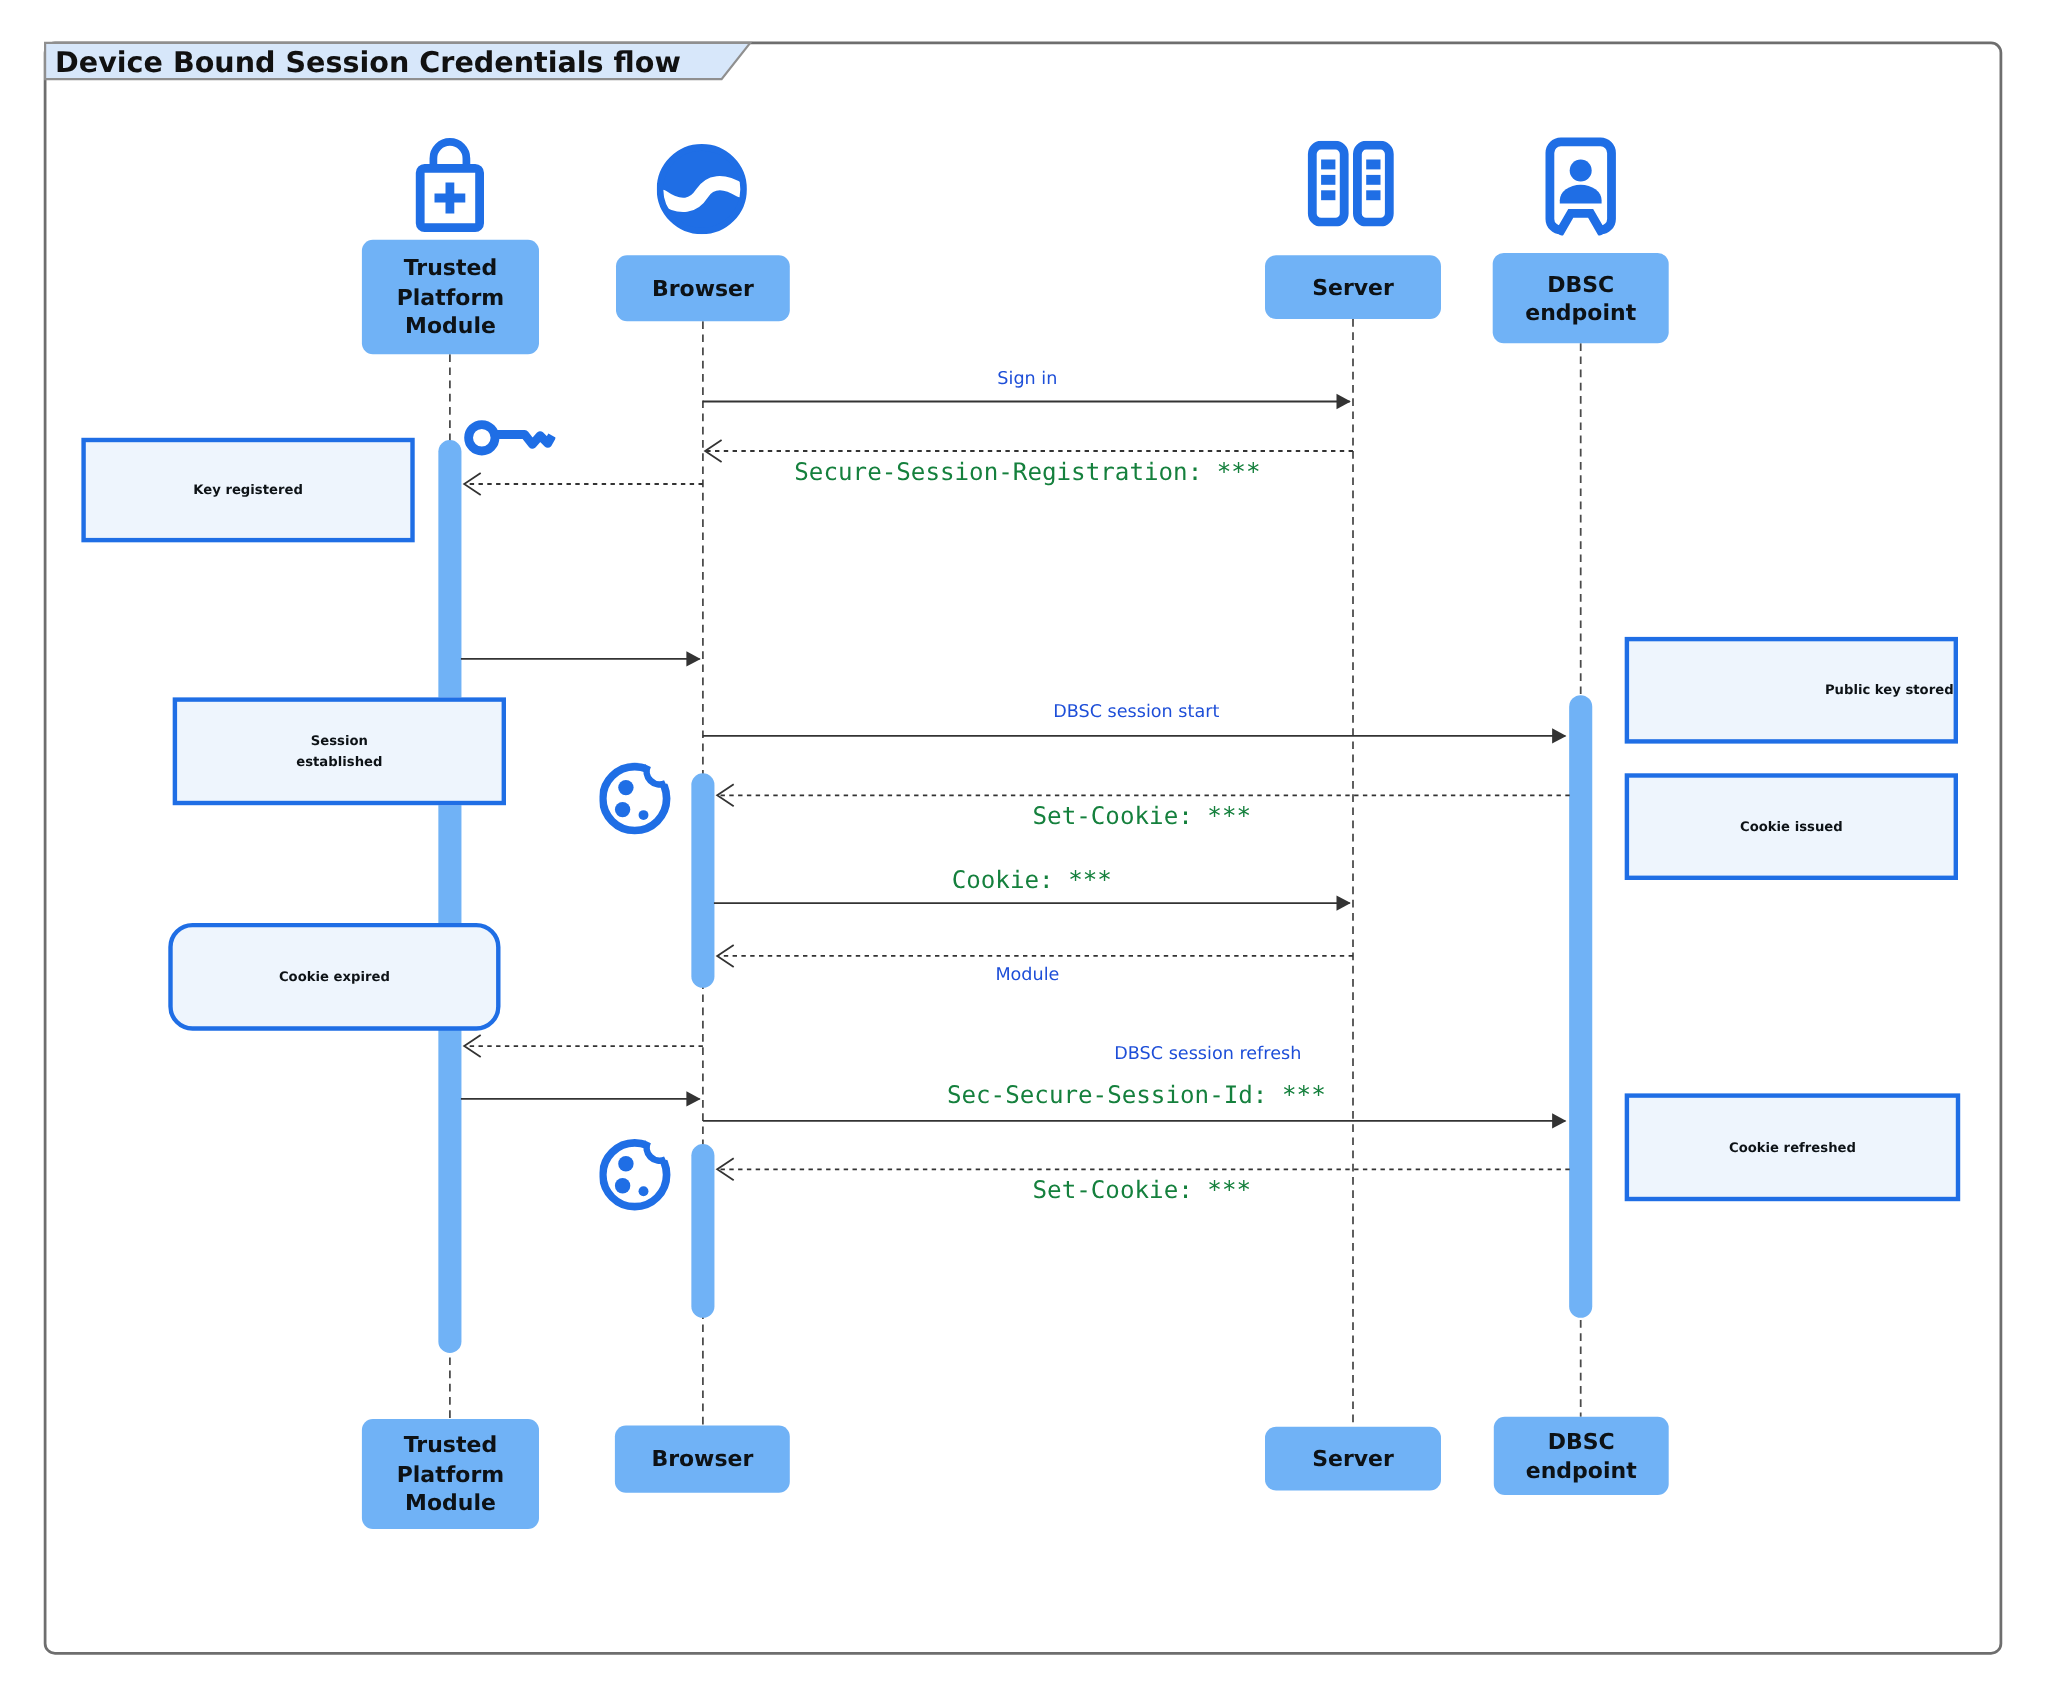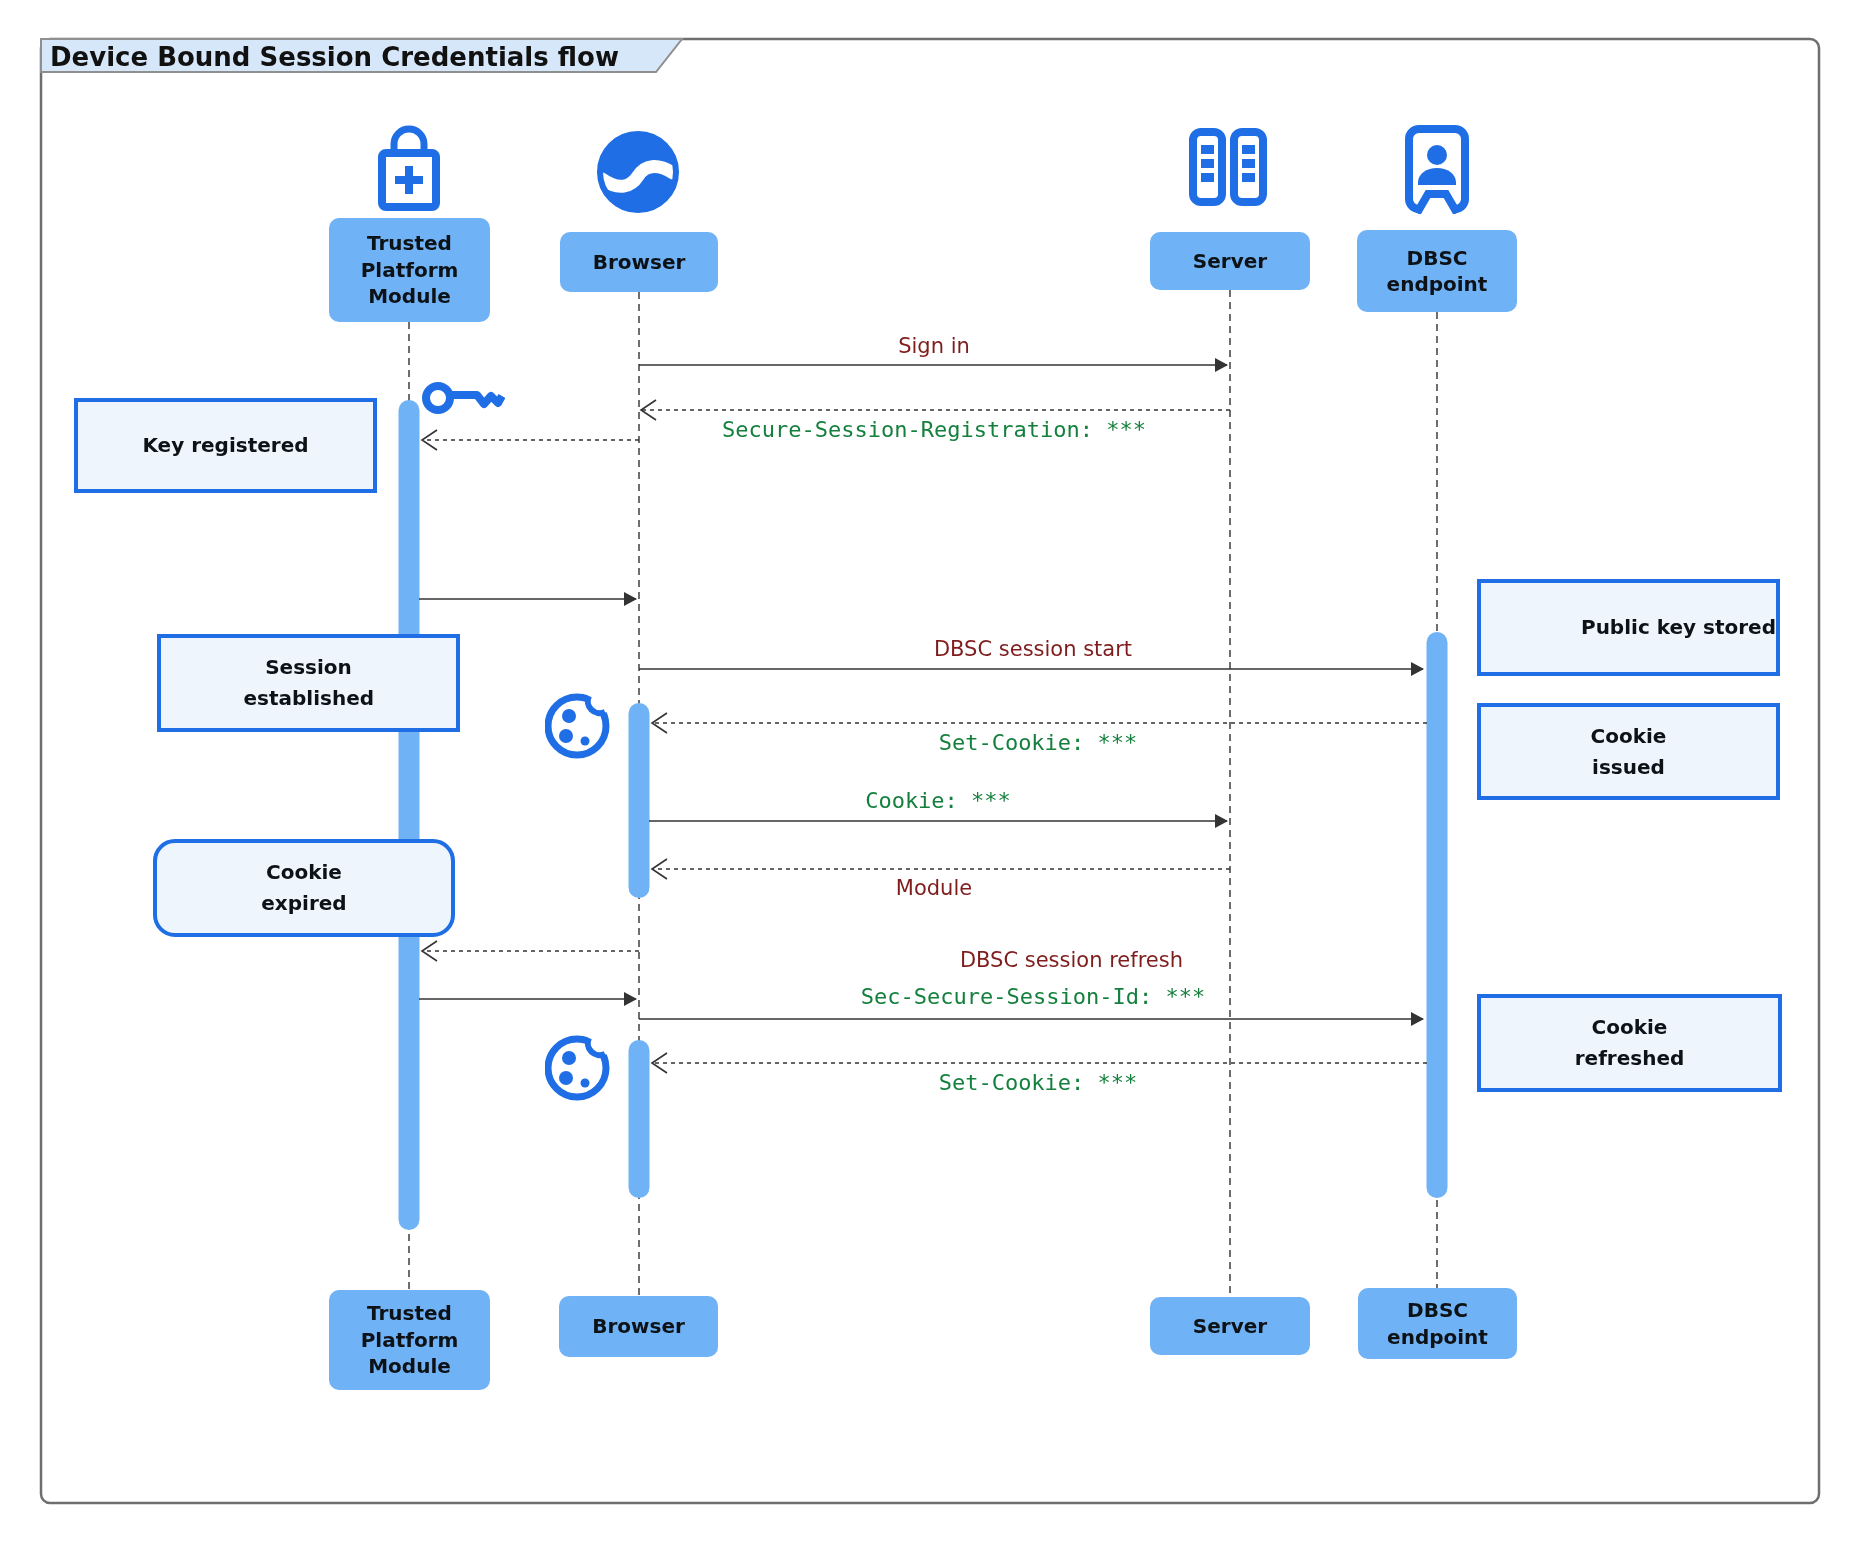--- a/index.html
+++ b/index.html
@@ -9,24 +9,24 @@
   .lbl{position:absolute;z-index:3;}
   .title{left:50px;top:42px;font-size:26px;font-weight:bold;color:#111;z-index:4;}
   .actorbox{position:absolute;z-index:3;background:#70b2f6;border-radius:10px;
             display:flex;align-items:center;justify-content:center;text-align:center;
             font-weight:bold;color:#0d1216;font-size:20px;line-height:1.32;}
   .actorbox span{display:inline-block;}
   .wrap100 span{max-width:104px;}
   .wrap110 span{max-width:112px;}
   .note{position:absolute;z-index:3;background:#eef5fd;border:4px solid #1f6ee5;
         display:flex;align-items:center;justify-content:center;text-align:center;
-        font-weight:bold;color:#0d1216;font-size:20px;line-height:1.55;box-sizing:border-box;}
+        font-weight:bold;color:#0d1216;font-size:12px;line-height:1.55;box-sizing:border-box;}
   .note span{display:inline-block;}
   .note.n2 span{max-width:130px;}
-  .msg{position:absolute;z-index:2;text-align:center;font-size:21px;color:#7f1d1d;}
+  .msg{position:absolute;z-index:2;text-align:center;font-size:16px;color:#1d4ed8;}
   .mono{font-family:"DejaVu Sans Mono","Liberation Mono",monospace;font-size:22px;color:#15803d;}
   .icon{position:absolute;z-index:3;}
 </style>
 </head>
 <body>
 
 <div class="stage">
 
   <svg class="overlay" width="1859" height="1546" viewBox="0 0 1859 1546">
     <defs>

